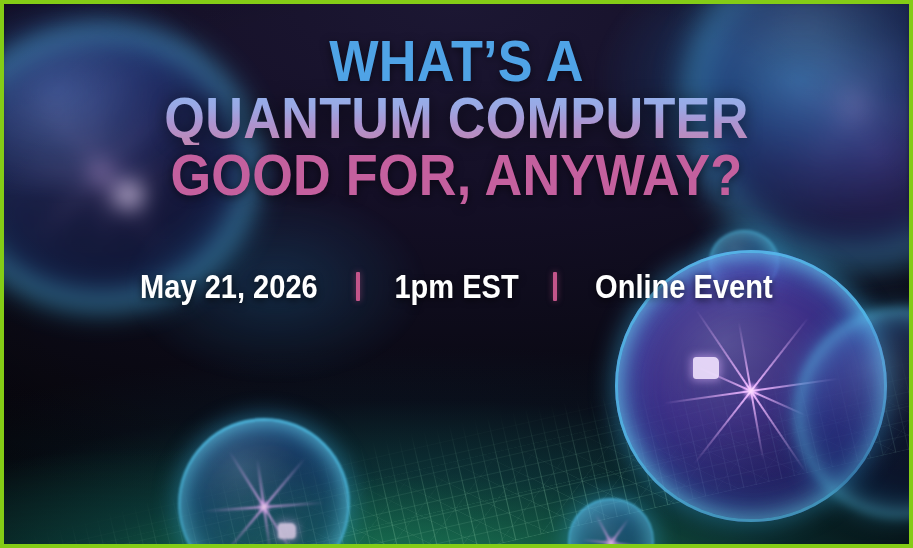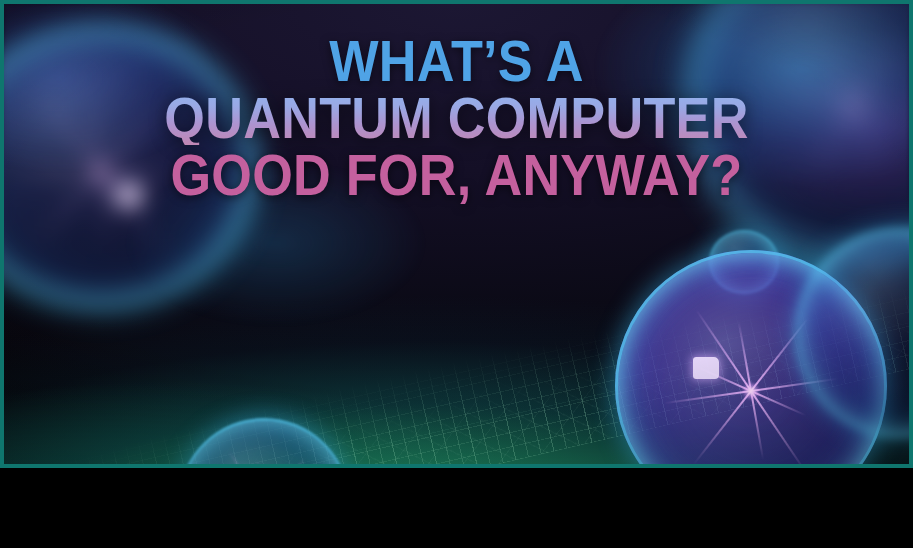--- a/index.html
+++ b/index.html
@@ -10,25 +10,25 @@
   body {
     width: 913px;
     height: 548px;
     overflow: hidden;
     font-family: "Liberation Sans", sans-serif;
   }
 
   #banner {
     position: relative;
     width: 913px;
-    height: 468px;
+    height: 548px;
     overflow: hidden;
     background: #0c0a18;
     box-sizing: border-box;
-    border: 4px solid #0f766e;
+    border: 4px solid #84cc16;
   }
 
   
   .bg-layer {
     position: absolute;
     inset: 0;
     pointer-events: none;
   }
 
   
@@ -373,15 +373,22 @@
   <div class="bg-layer bg-vignette"></div>
 
   <div class="content">
 
     <div class="headline">
       <span class="hl-line" id="headline-line-1">WHAT’S A</span>
       <span class="hl-line" id="headline-line-2">QUANTUM COMPUTER</span>
       <span class="hl-line" id="headline-line-3">GOOD FOR, ANYWAY?</span>
     </div>
 
+    <div class="detail-row">
+      <span class="detail-item">May 21, 2026</span>
+      <span class="detail-sep"></span>
+      <span class="detail-item">1pm EST</span>
+      <span class="detail-sep"></span>
+      <span class="detail-item">Online Event</span>
+    </div>
 
   </div>
 </div>
 
 </body></html>

